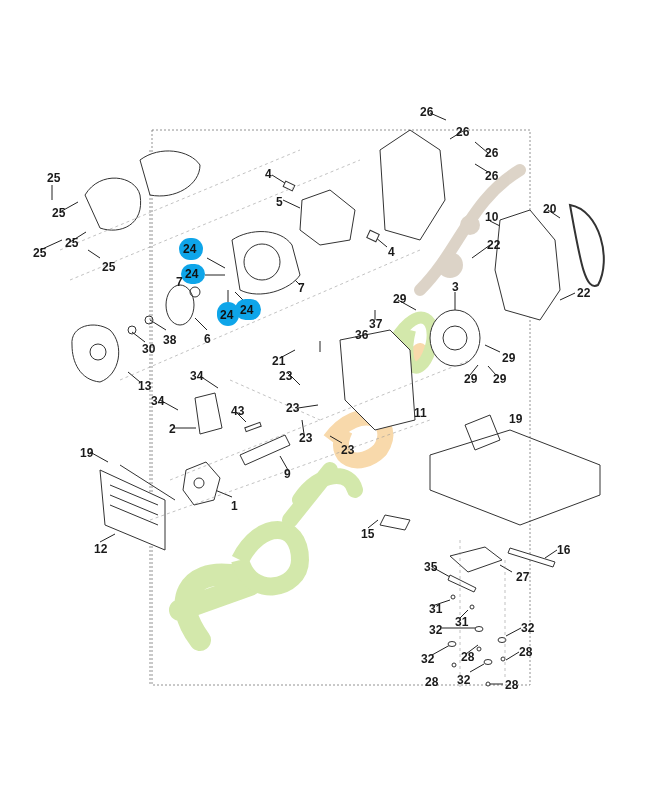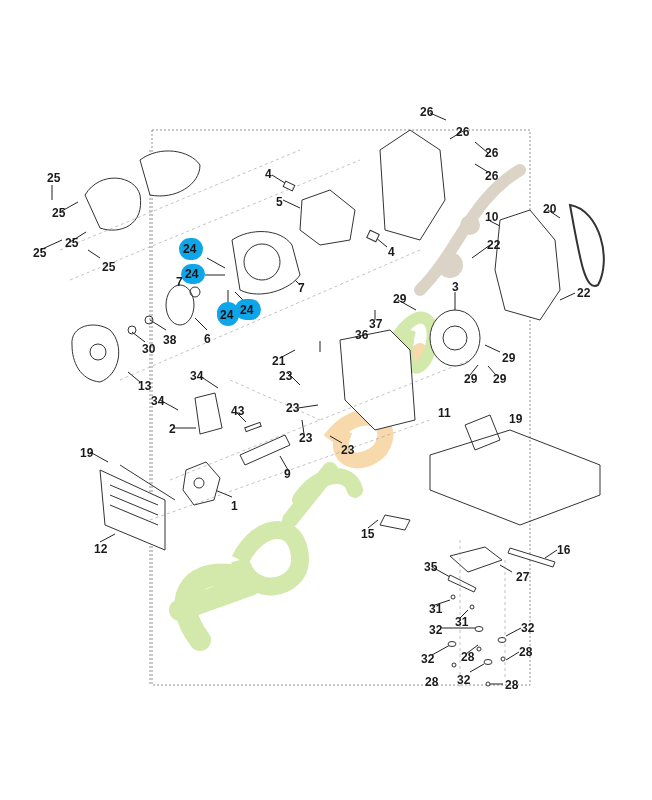--- a/index.html
+++ b/index.html
@@ -220,21 +220,21 @@
       <div class="lbl" style="left: 142px; top: 343px;">30</div>
       <div class="lbl" style="left: 272px; top: 355px;">21</div>
       <div class="lbl" style="left: 502px; top: 352px;">29</div>
       <div class="lbl" style="left: 279px; top: 370px;">23</div>
       <div class="lbl" style="left: 464px; top: 373px;">29</div>
       <div class="lbl" style="left: 493px; top: 373px;">29</div>
       <div class="lbl" style="left: 138px; top: 380px;">13</div>
       <div class="lbl" style="left: 190px; top: 370px;">34</div>
       <div class="lbl" style="left: 151px; top: 395px;">34</div>
       <div class="lbl" style="left: 286px; top: 402px;">23</div>
-      <div class="lbl" style="left: 414px; top: 407px; margin-left: 24px;">11</div>
+      <div class="lbl" style="left: 414px; top: 407px;">11</div>
       <div class="lbl" style="left: 231px; top: 405px;">43</div>
       <div class="lbl" style="left: 509px; top: 413px;">19</div>
       <div class="lbl" style="left: 169px; top: 423px;">2</div>
       <div class="lbl" style="left: 299px; top: 432px;">23</div>
       <div class="lbl" style="left: 341px; top: 444px;">23</div>
       <div class="lbl" style="left: 80px; top: 447px;">19</div>
       <div class="lbl" style="left: 284px; top: 468px;">9</div>
       <div class="lbl" style="left: 231px; top: 500px;">1</div>
       <div class="lbl" style="left: 361px; top: 528px;">15</div>
       <div class="lbl" style="left: 94px; top: 543px;">12</div>

